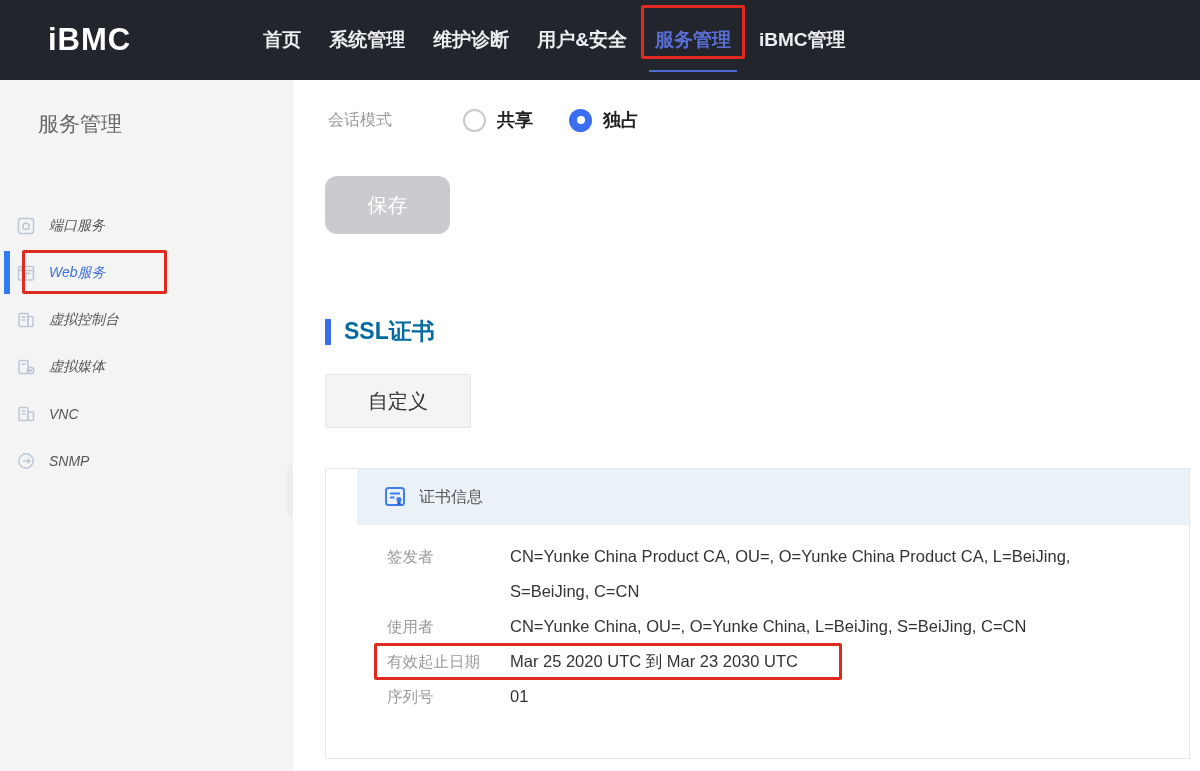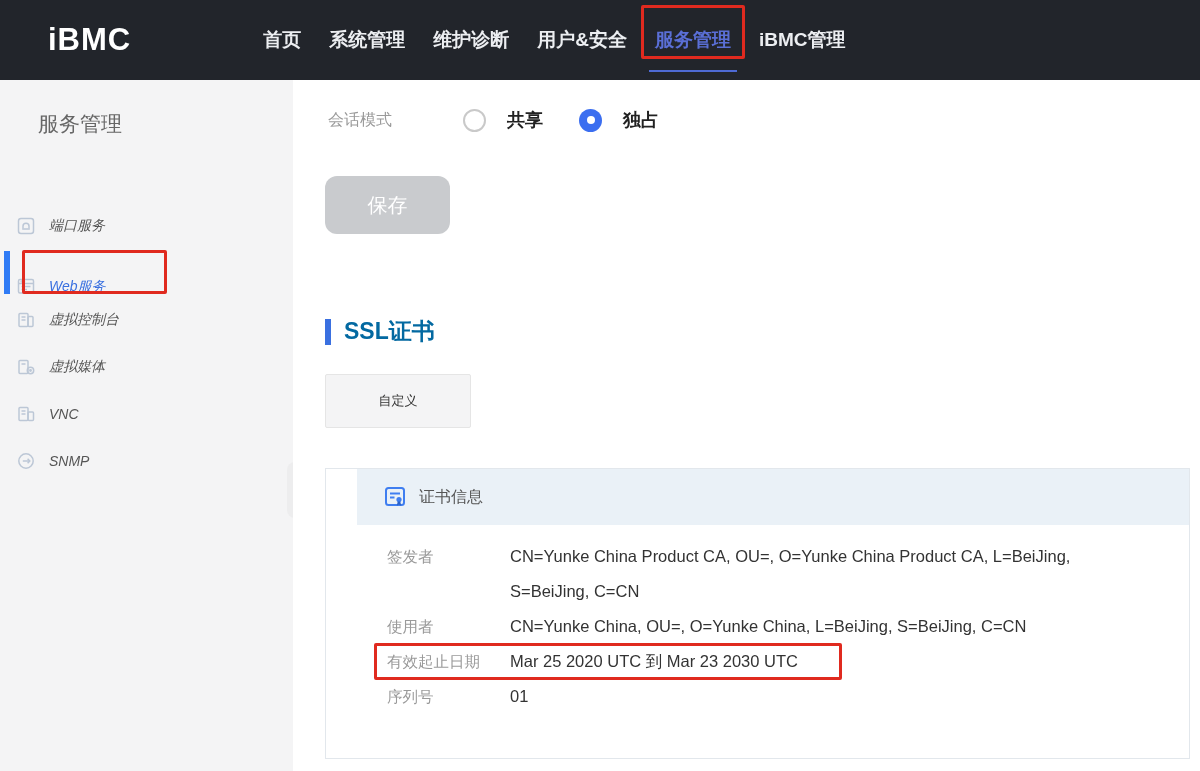--- a/index.html
+++ b/index.html
@@ -20,53 +20,53 @@
   .ann-nav { position:absolute; left:0; right:0; top:5px; bottom:21px;
              border:3px solid #e02a1f; border-radius:2px; pointer-events:none; }
 
   
   .sidebar { position:absolute; left:0; top:80px; width:293px; height:691px; background:#f4f4f5; }
   .sidebar-title { padding:30px 0 0 38px; font-size:21px; color:#666; }
   .side-menu { margin-top:64px; }
   .side-item { position:relative; display:flex; align-items:center; height:47px;
                padding-left:16px; font-size:14px; color:#555; cursor:pointer;font-style:italic; }
   .side-item .icn { display:flex; margin-right:13px; }
-  .side-item.active { color:#3a70e0;align-items:flex-end; }
+  .side-item.active { color:#3a70e0; }
   .active-bar { position:absolute; left:4px; top:2px; width:6px; height:43px; background:#2f7bf5; }
   .ann-side { position:absolute; left:22px; top:1px; width:145px; height:44px;
               border:3px solid #e02a1f; border-radius:2px; pointer-events:none; }
   .collapse-handle { position:absolute; left:287px; top:382px; width:26px; height:56px;
                      background:#ededee; border-radius:8px; display:flex; align-items:center;
                      justify-content:center; cursor:pointer; }
   .collapse-handle span { color:#3a7bf0; font-size:20px; font-weight:700; line-height:1; }
 
   
   .main { position:absolute; left:293px; top:80px; width:907px; height:691px; background:#fff; }
 
   .session-row { display:flex; align-items:center; margin:28px 0 0 35px; }
   .session-label { width:135px; font-size:16px; color:#9a9a9a; }
   .radio-group { display:flex; align-items:center; gap:36px; }
-  .radio-option { display:flex; align-items:center; gap:21px; cursor:pointer; }
+  .radio-option { display:flex; align-items:center; gap:11px; cursor:pointer; }
   .radio-circle { width:23px; height:23px; border-radius:50%; border:2px solid #c9c9c9; background:#fff; }
   .radio-option.selected .radio-circle { border:none; background:#3b6ef0; position:relative; }
   .radio-option.selected .radio-circle::after { content:""; position:absolute; left:7.5px; top:7.5px;
      width:8px; height:8px; border-radius:50%; background:#fff; }
   .radio-text { font-size:18px; font-weight:700; color:#222; }
 
   .save-btn { display:block; margin:44px 0 0 32px; width:125px; height:58px; border:none;
               background:#c9cbce; color:#fff; font-size:20px; border-radius:12px;
               font-family:inherit; cursor:not-allowed; }
 
   .ssl-header { display:flex; align-items:center; margin:82px 0 0 32px; }
   .ssl-accent { width:6px; height:26px; background:#3a70e0; margin-right:13px; }
   .ssl-title { font-size:23px; font-weight:700; color:#0369a1; }
 
   .custom-btn { display:block; margin:27px 0 0 32px; width:146px; height:54px;
                 background:#f4f4f5; border:1px solid #e5e5e5; border-radius:2px;
-                font-size:13px; color:#333; font-family:inherit; cursor:pointer; }
+                font-size:20px; color:#333; font-family:inherit; cursor:pointer; }
 
   .cert-panel { position:absolute; left:32px; top:388px; width:865px; height:291px;
                 border:1px solid #e2e7ec; background:#fff;padding-left:31px; }
   .cert-head { height:56px; background:#eaf1f7; display:flex; align-items:center; padding-left:26px; }
   .cert-head-title { margin-left:12px; font-size:16px; color:#555; }
   .cert-body { padding:14px 0 0 30px; }
   .cert-row { position:relative; display:flex; line-height:35px; }
   .cert-label { width:123px; flex:0 0 123px; font-size:15.5px; color:#9a9a9a; }
   .cert-value { font-size:16.5px; color:#333; max-width:700px; }
   .ann-validity { position:absolute; left:-13px; top:-1px; width:468px; height:37px;

